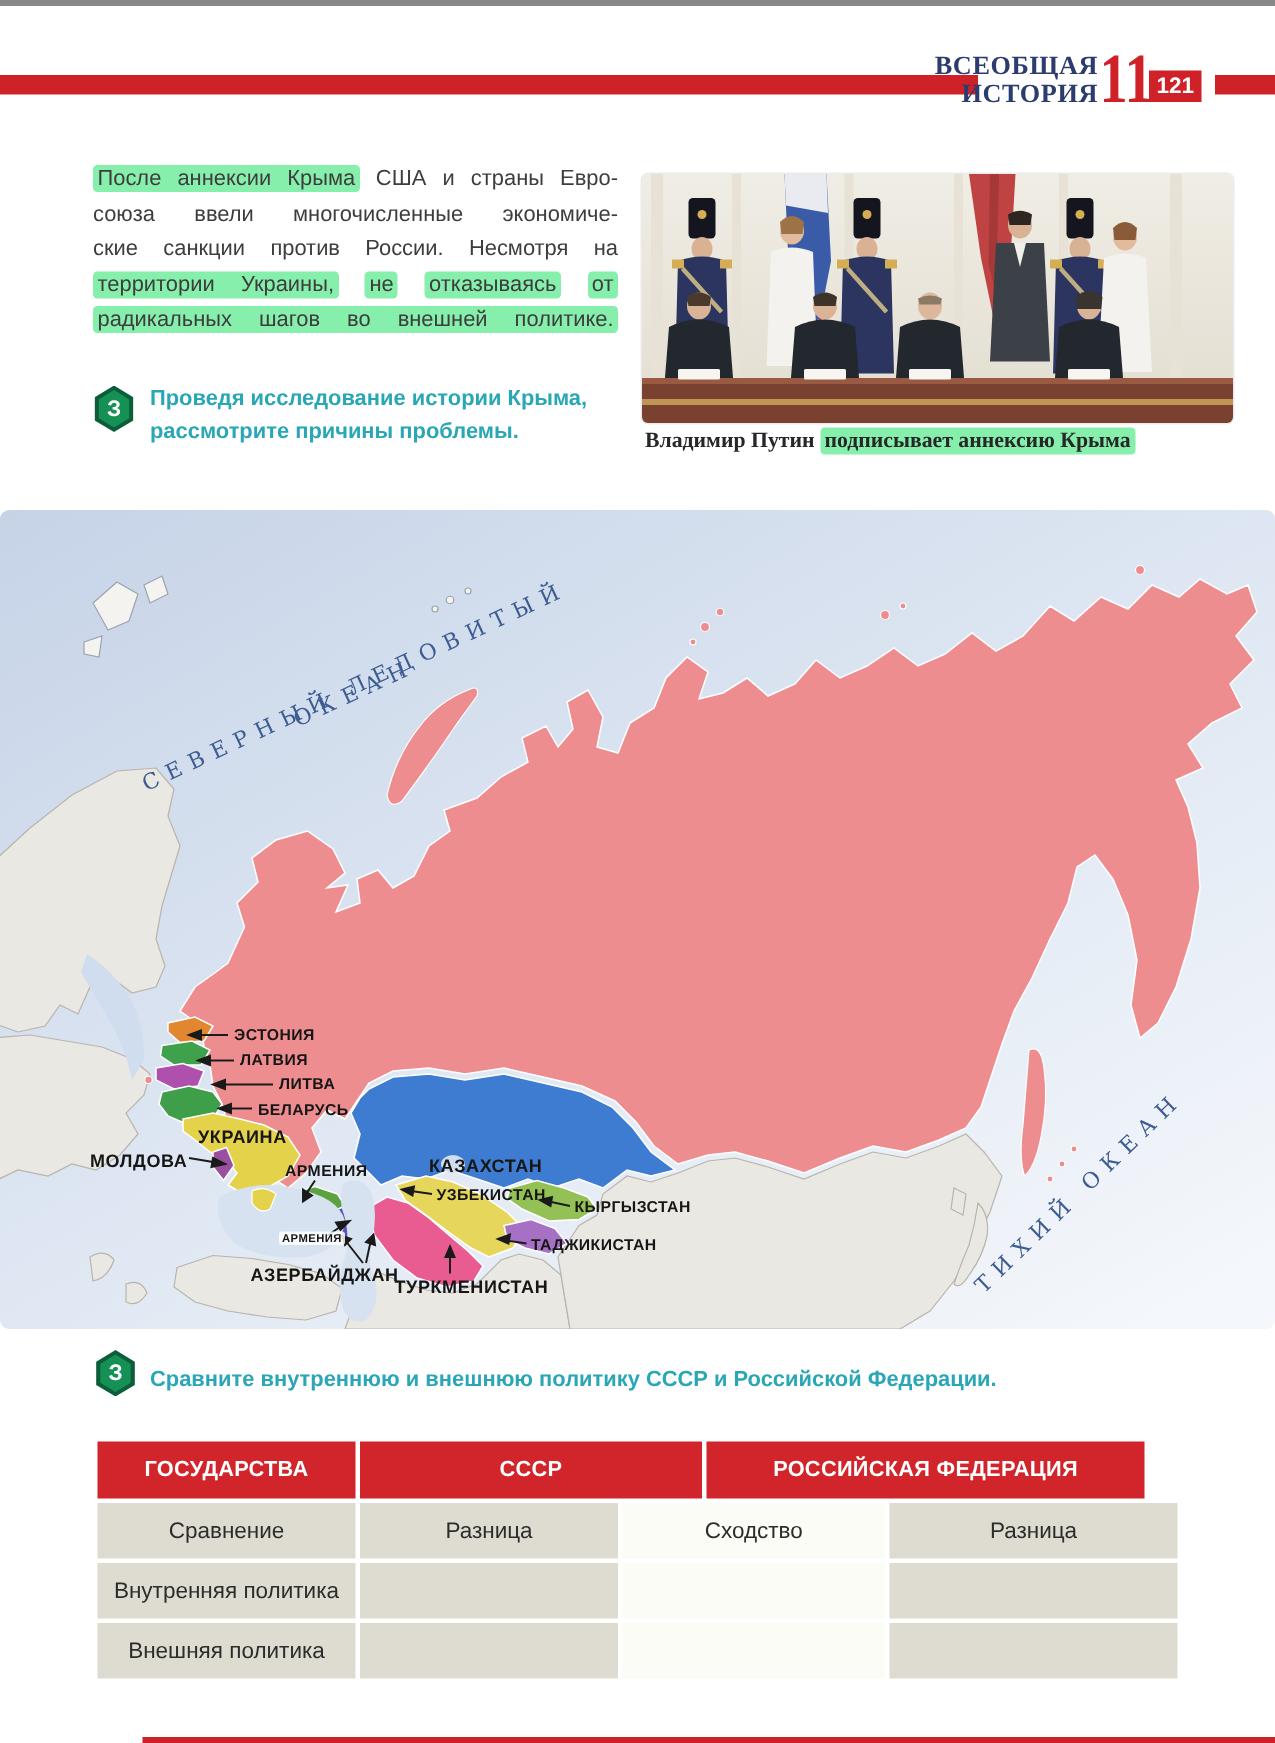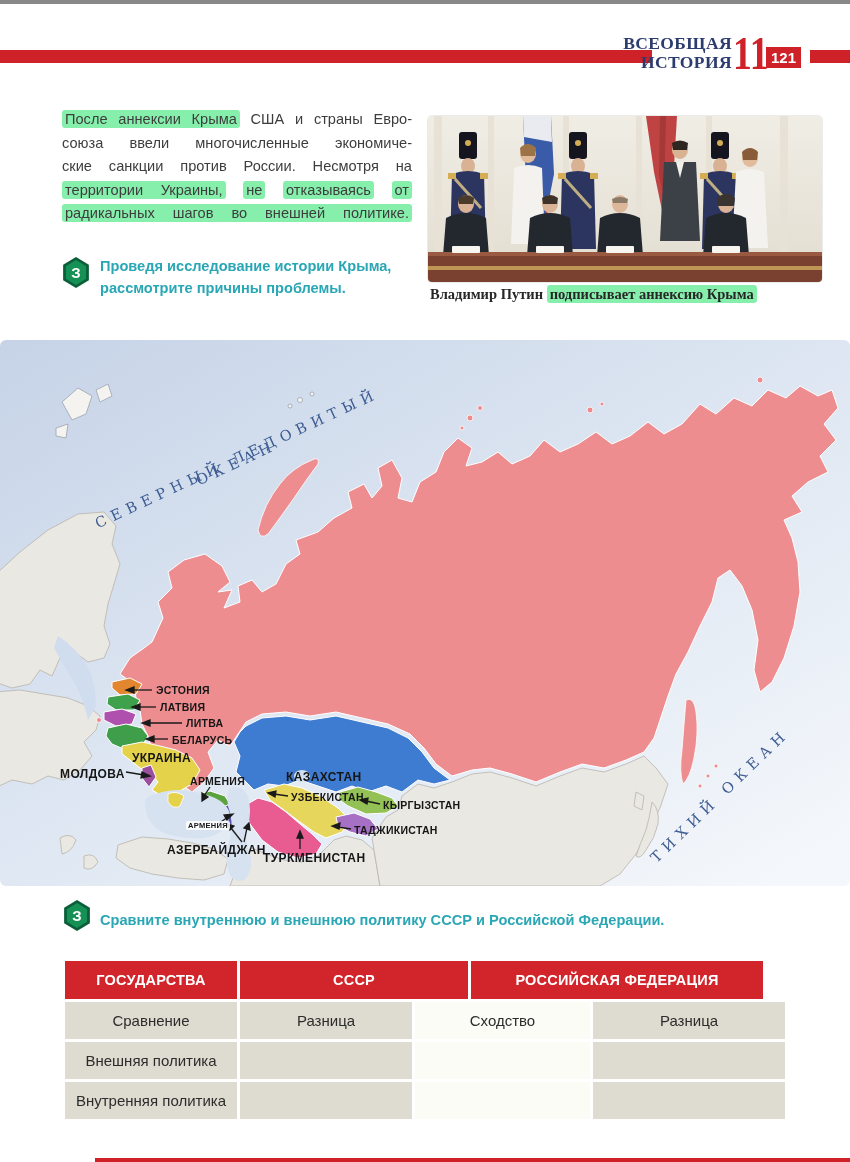--- a/index.html
+++ b/index.html
@@ -346,27 +346,27 @@
       <div class="cell th hw2">СССР</div>
       <div class="cell th hw3">РОССИЙСКАЯ ФЕДЕРАЦИЯ</div>
     </div>
     <div class="tr">
       <div class="cell td w1">Сравнение</div>
       <div class="cell td w2">Разница</div>
       <div class="cell td white w3">Сходство</div>
       <div class="cell td w4">Разница</div>
     </div>
     <div class="tr">
+      <div class="cell td w1">Внутренняя политика</div>
+      <div class="cell td w2"></div>
+      <div class="cell td white w3"></div>
+      <div class="cell td w4"></div>
+    </div>
+    <div class="tr">
       <div class="cell td w1">Внешняя политика</div>
       <div class="cell td w2"></div>
       <div class="cell td white w3"></div>
       <div class="cell td w4"></div>
     </div>
-    <div class="tr">
-      <div class="cell td w1">Внутренняя политика</div>
-      <div class="cell td w2"></div>
-      <div class="cell td white w3"></div>
-      <div class="cell td w4"></div>
-    </div>
   </div>
 
   <div class="footer-rule"></div>
 </div>
 
 </body></html>

